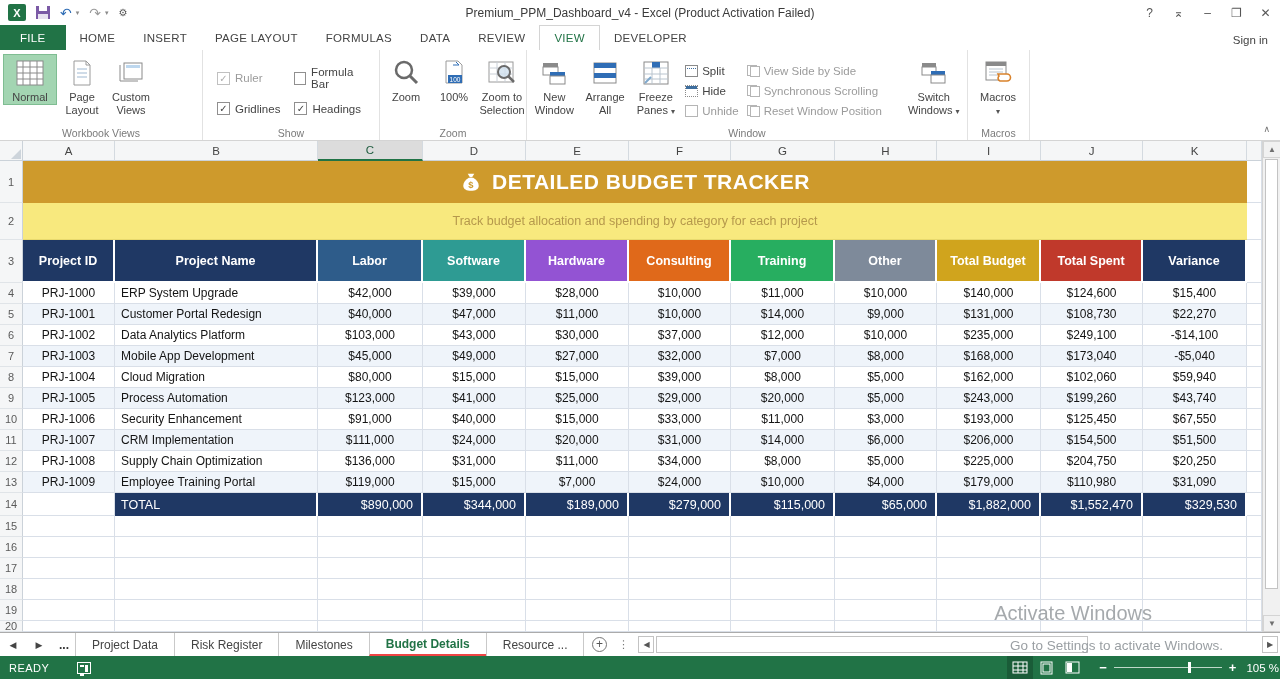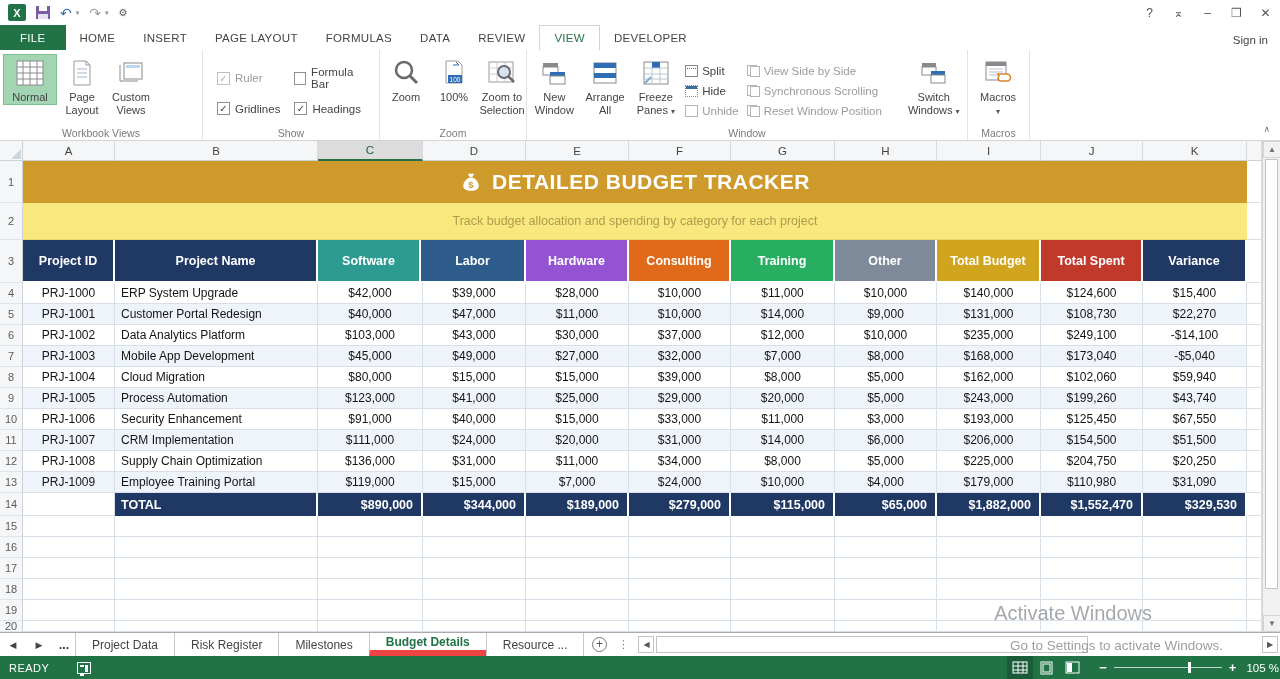--- a/index.html
+++ b/index.html
@@ -83,39 +83,39 @@
   .cell { border-right:1px solid #D9DFE8; border-bottom:1px solid #D9DFE8; display:flex; align-items:center;
     justify-content:center; font-size:12px; color:#141414; overflow:hidden; white-space:nowrap; flex:none; background:#fff; }
   .cell.left { justify-content:flex-start; padding-left:6px; }
   .cell.band { background:#EFF4FA; }
   .titlecell { background:#CE9A2C; color:#fff; font-weight:bold; font-size:21px; letter-spacing:.5px;
     display:flex; align-items:center; justify-content:center; gap:10px; border-bottom:1px solid #CE9A2C; flex:none; }
   .subcell { background:#F8E97E; color:#B5984C; font-size:12.5px; display:flex; align-items:center;
     justify-content:center; border-bottom:1px solid #E8D96E; flex:none; }
   .hdrcell { color:#fff; font-weight:bold; font-size:12.5px; border-right:2px solid #fff; border-bottom:2px solid #fff;
     display:flex; align-items:center; justify-content:center; flex:none; }
-  .totcell { background:#1F3864; color:#fff; font-weight:bold; font-size:12.5px; border-right:2px solid #fff;
+  .totcell { background:#1F3864; color:#fff; font-weight:normal; font-size:12.5px; border-right:2px solid #fff;
     display:flex; align-items:center; justify-content:flex-end; padding-right:8px; flex:none; }
   .totcell.lbl { justify-content:flex-start; padding-left:6px; }
   .sliver { width:15px; border-bottom:1px solid #D9DFE8; border-right:1px solid #D9DFE8; flex:none; background:#fff; }
   .vscroll { position:absolute; top:0; right:0; width:18px; height:491px; background:#F1F1F1; border-left:1px solid #D4D4D4; }
   .vsbtn { width:18px; height:17px; background:#F1F1F1; border:1px solid #D4D4D4; color:#707070; font-size:8px;
     display:flex; align-items:center; justify-content:center; }
   .vthumb { position:absolute; top:18px; left:2px; width:13px; height:430px; background:#fff; border:1px solid #C3C3C3; }
   .vsbtn.bottom { position:absolute; bottom:0; }
   .wm1 { position:absolute; right:128px; top:461px; font-size:20px; color:#8f9498; opacity:.8; pointer-events:none; }
 
   
   .sheetbar { position:absolute; top:632px; left:0; width:1280px; height:24px; background:#fff;
     border-top:1px solid #ABABAB; display:flex; align-items:stretch; }
   .navarrow { width:26px; display:flex; align-items:center; justify-content:center; color:#444; font-size:9px; }
   .nav-ell { width:24px; display:flex; align-items:center; justify-content:center; color:#333; font-size:12px; font-weight:bold; }
   .stab { padding:0 16px; display:flex; align-items:center; font-size:12px; color:#444;
     border-right:1px solid #C9C9C9; border-left:1px solid #C9C9C9; margin-left:-1px; }
-  .stab.active { color:#217346; font-weight:bold; border-bottom:6px solid #ef4444; background:#fff; }
+  .stab.active { color:#217346; font-weight:bold; border-bottom:2px solid #ef4444; background:#fff; }
   .addsheet { width:30px; display:flex; align-items:center; justify-content:center; }
   .addsheet .circ { width:15px; height:15px; border:1px solid #767676; border-radius:50%; color:#555;
     font-size:12px; line-height:13px; text-align:center; }
   .tabmore { width:18px; display:flex; align-items:center; justify-content:center; color:#777; font-size:11px; }
   .hscroll { position:relative; flex:1; margin:3px 2px 3px 6px; }
   .hsbtn { position:absolute; top:0; width:16px; height:17px; background:#fff; border:1px solid #C3C3C3;
     color:#555; font-size:8px; display:flex; align-items:center; justify-content:center; }
   .hthumb { position:absolute; top:0; left:18px; right:190px; height:17px; background:#fff; border:1px solid #C3C3C3; }
   .wm2 { position:absolute; right:55px; top:2px; font-size:13.5px; color:#9a9fa3; pointer-events:none; }
 
@@ -145,20 +145,21 @@
   <div class="titlebar">
     <div class="qat">
       <div class="xl-logo">X</div>
       <div class="save-ic"></div>
       <span class="undo-ic">↶</span>
         <span class="mini-caret">▾</span>
       <span class="redo-ic">↷</span>
         <span class="mini-caret">▾</span>
       <span class="qat-more">⚙︎</span>
     </div>
+    <div class="tb-title">Premium_PPM_Dashboard_v4 - Excel (Product Activation Failed)</div>
     <div class="winbtns">
       <div class="winbtn">?</div>
       <div class="winbtn">⌅</div>
       <div class="winbtn">–</div>
       <div class="winbtn">❐</div>
       <div class="winbtn">✕</div>
     </div>
   </div>
 
   <div class="tabstrip">
@@ -394,22 +395,22 @@
         </div>
         <div class="grow" style="height: 37px;">
           <div class="gut" style="height: 37px;">2</div>
           <div class="subcell" style="width: 1224px;">Track budget allocation and spending by category for each project</div>
           <div class="sliver"></div>
         </div>
         <div class="grow" style="height: 43px;">
           <div class="gut" style="height: 43px;">3</div>
           <div class="hdrcell" style="width: 92px; background: rgb(31, 56, 100);">Project ID</div>
           <div class="hdrcell" style="width: 203px; background: rgb(31, 56, 100);">Project Name</div>
+          <div class="hdrcell" style="width: 105px; background: rgb(46, 92, 138);">Labor</div>
           <div class="hdrcell" style="width: 103px; background: rgb(46, 155, 147);">Software</div>
-          <div class="hdrcell" style="width: 105px; background: rgb(46, 92, 138);">Labor</div>
           <div class="hdrcell" style="width: 103px; background: rgb(147, 83, 211);">Hardware</div>
           <div class="hdrcell" style="width: 102px; background: rgb(224, 105, 26);">Consulting</div>
           <div class="hdrcell" style="width: 104px; background: rgb(39, 174, 96);">Training</div>
           <div class="hdrcell" style="width: 102px; background: rgb(126, 138, 154);">Other</div>
           <div class="hdrcell" style="width: 104px; background: rgb(208, 164, 29);">Total Budget</div>
           <div class="hdrcell" style="width: 102px; background: rgb(192, 57, 43);">Total Spent</div>
           <div class="hdrcell" style="width: 104px; background: rgb(31, 56, 100);">Variance</div>
           <div class="sliver"></div>
         </div>
         <div class="grow" style="height: 21px;">

